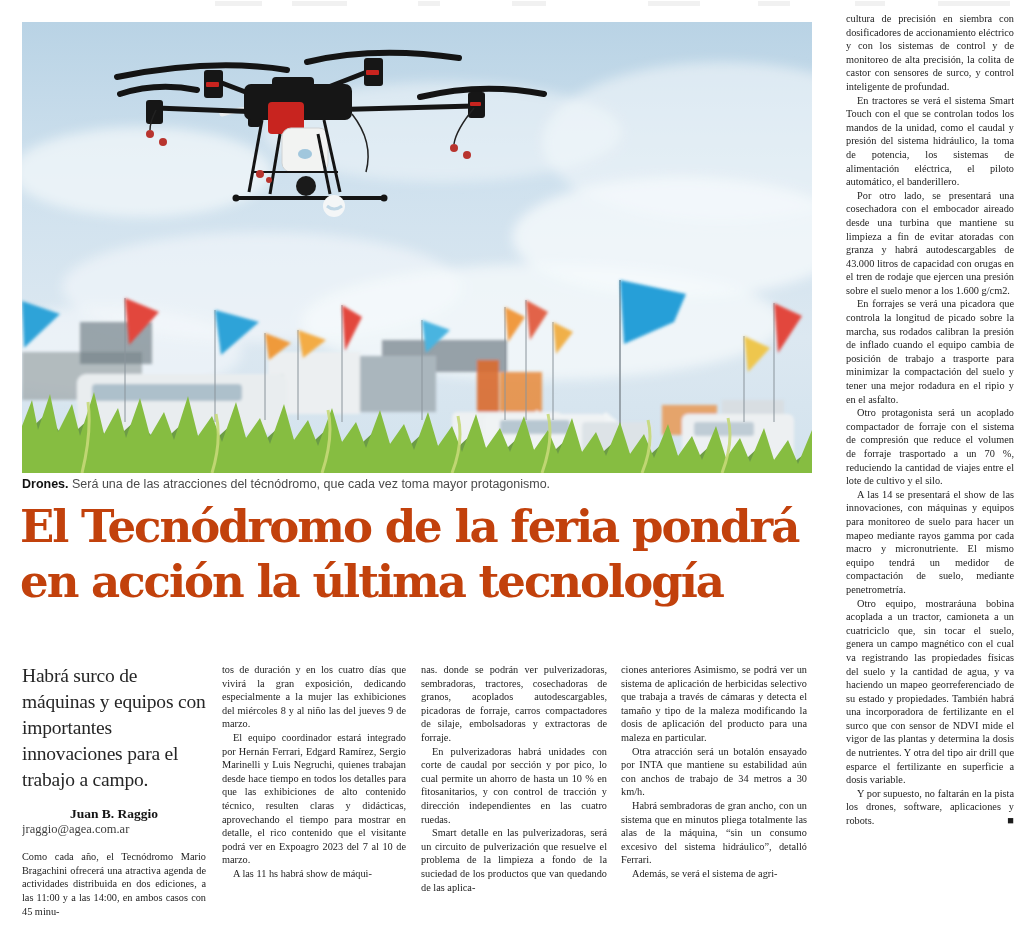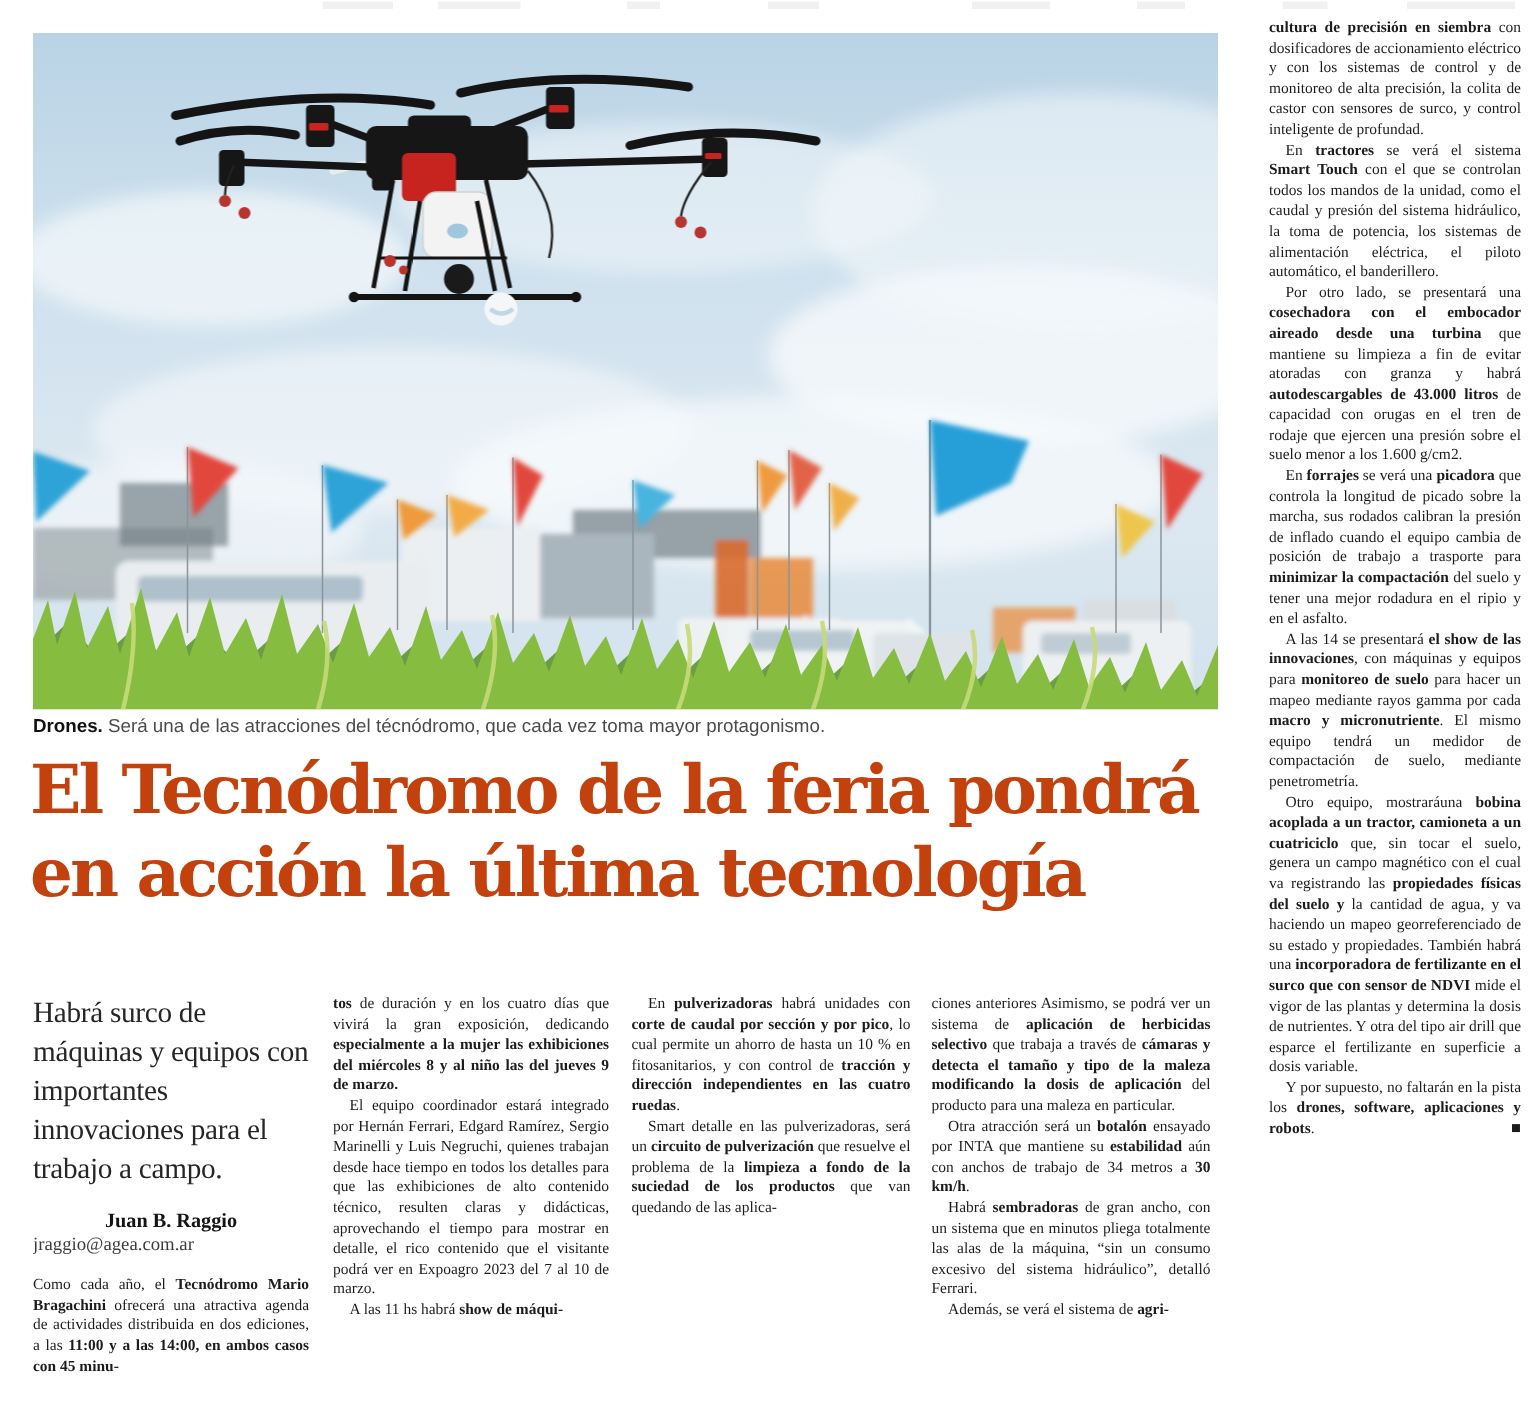--- a/index.html
+++ b/index.html
@@ -26,21 +26,21 @@
        font-size:10.3px;line-height:13.6px;text-align:justify;}
   .col1{left:22px;width:184px;}
   .col2{left:222px;width:184px;}
   .col3{left:421px;width:186px;}
   .col4{left:621px;width:186px;}
   .rail{position:absolute;left:846px;top:12px;width:168px;height:921px;overflow:hidden;
         font-size:10.3px;line-height:13.6px;text-align:justify;}
 
   .para{margin:0;}
   .para.indent{text-indent:11px;}
-  .b{font-weight:bold;}
+  .b{font-weight:normal;}
   .end-mark{float:right;font-size:11px;line-height:13px;}
 
   
   .deck{margin:0 0 12px 0;font-size:19.5px;line-height:26px;letter-spacing:-0.2px;
         color:#262626;text-align:left;}
   .author{margin:14px 0 0 0;font-size:13.5px;font-weight:bold;color:#141414;text-align:center;}
   .email{margin:2px 0 0 0;font-size:12.5px;color:#3c3c3c;text-align:left;}
   .col1 .rich{display:block;margin-top:14px;}
 </style>
 </head>
@@ -245,33 +245,35 @@
         <p class="para"><span>Como cada año, el </span><span class="b">Tecnódromo Mario Bragachini</span><span> ofrecerá una atractiva agenda de actividades distribuida en dos ediciones, a las </span><span class="b">11:00 y a las 14:00, en ambos casos con 45 minu-</span></p>
       </div>
   </div>
 
   <div class="col col2">
       <p class="para"><span class="b">tos</span><span> de duración y en los cuatro días que vivirá la gran exposición, dedicando </span><span class="b">especialmente a la mujer las exhibiciones del miércoles 8 y al niño las del jueves 9 de marzo.</span></p>
       <p class="para indent"><span>El equipo coordinador estará integrado por Hernán Ferrari, Edgard Ramírez, Sergio Marinelli y Luis Negruchi, quienes trabajan desde hace tiempo en todos los detalles para que las exhibiciones de alto contenido técnico, resulten claras y didácticas, aprovechando el tiempo para mostrar en detalle, el rico contenido que el visitante podrá ver en Expoagro 2023 del 7 al 10 de marzo.</span></p>
       <p class="para indent"><span>A las 11 hs habrá </span><span class="b">show de máqui-</span></p>
     </div>
   <div class="col col3">
+      <p class="para"><span class="b">nas.</span><span> donde se podrán ver </span><span class="b">pulverizadoras, sembradoras, tractores, cosechadoras de granos, acoplados autodescargables, picadoras de forraje, carros compactadores de silaje, embolsadoras y extractoras de forraje.</span></p>
       <p class="para indent"><span>En </span><span class="b">pulverizadoras</span><span> habrá unidades con </span><span class="b">corte de caudal por sección y por pico</span><span>, lo cual permite un ahorro de hasta un 10 % en fitosanitarios, y con control de </span><span class="b">tracción y dirección independientes en las cuatro ruedas</span><span>.</span></p>
       <p class="para indent"><span>Smart detalle en las pulverizadoras, será un </span><span class="b">circuito de pulverización</span><span> que resuelve el problema de la </span><span class="b">limpieza a fondo de la suciedad de los productos</span><span> que van quedando de las aplica-</span></p>
     </div>
   <div class="col col4">
       <p class="para"><span>ciones anteriores  Asimismo, se podrá ver un sistema de </span><span class="b">aplicación de herbicidas selectivo</span><span> que trabaja a través de </span><span class="b">cámaras y detecta el tamaño y tipo de la maleza modificando la dosis de aplicación</span><span> del producto para una maleza en particular.</span></p>
       <p class="para indent"><span>Otra atracción será un </span><span class="b">botalón</span><span> ensayado por INTA que mantiene su </span><span class="b">estabilidad</span><span> aún con anchos de trabajo de 34 metros a </span><span class="b">30 km/h</span><span>.</span></p>
       <p class="para indent"><span>Habrá </span><span class="b">sembradoras</span><span> de gran ancho, con un sistema que en minutos pliega totalmente las alas de la máquina, “sin un consumo excesivo del sistema hidráulico”, detalló Ferrari.</span></p>
       <p class="para indent"><span>Además, se verá el sistema de </span><span class="b">agri-</span></p>
     </div>
 
   <div class="rail">
       <p class="para"><span class="b">cultura de precisión en siembra</span><span> con dosificadores de accionamiento eléctrico y con los sistemas de control y de monitoreo de alta precisión, la colita de castor con sensores de surco, y control inteligente de profundad.</span></p>
       <p class="para indent"><span>En </span><span class="b">tractores</span><span> se verá el sistema </span><span class="b">Smart Touch</span><span> con el que se controlan todos los mandos de la unidad, como el caudal y presión del sistema hidráulico, la toma de potencia, los sistemas de alimentación eléctrica, el piloto automático, el banderillero.</span></p>
       <p class="para indent"><span>Por otro lado, se presentará una </span><span class="b">cosechadora con el embocador aireado desde una turbina</span><span> que mantiene su limpieza a fin de evitar atoradas con granza y habrá </span><span class="b">autodescargables de 43.000 litros</span><span> de capacidad con orugas en el tren de rodaje que ejercen una presión sobre el suelo menor a los 1.600 g/cm2.</span></p>
       <p class="para indent"><span>En </span><span class="b">forrajes</span><span> se verá una </span><span class="b">picadora</span><span> que controla la longitud de picado sobre la marcha, sus rodados calibran la presión de inflado cuando el equipo cambia de posición de trabajo a trasporte para </span><span class="b">minimizar la compactación</span><span> del suelo y tener una mejor rodadura en el ripio y en el asfalto.</span></p>
+      <p class="para indent"><span>Otro protagonista será un </span><span class="b">acoplado compactador de forraje con el sistema de compresión</span><span> que reduce el volumen de forraje trasportado a un 70 %, reduciendo la cantidad de viajes entre el lote de cultivo y el silo.</span></p>
       <p class="para indent"><span>A las 14 se presentará </span><span class="b">el show de las innovaciones</span><span>, con máquinas y equipos para </span><span class="b">monitoreo de suelo</span><span> para hacer un mapeo mediante rayos gamma por cada </span><span class="b">macro y micronutriente</span><span>. El mismo equipo tendrá un medidor de compactación de suelo, mediante penetrometría.</span></p>
       <p class="para indent"><span>Otro equipo, mostraráuna </span><span class="b">bobina acoplada a un tractor, camioneta a un cuatriciclo</span><span> que, sin tocar el suelo, genera un campo magnético con el cual va registrando las </span><span class="b">propiedades físicas del suelo y</span><span> la cantidad de agua, y va haciendo un mapeo georreferenciado de su estado y propiedades. También habrá una </span><span class="b">incorporadora de fertilizante en el surco que con sensor de NDVI</span><span> mide el vigor de las plantas y determina la dosis de nutrientes. Y otra del tipo air drill que esparce el fertilizante en superficie a dosis variable.</span></p>
       <p class="para indent"><span>Y por supuesto, no faltarán en la pista los </span><span class="b">drones, software, aplicaciones y robots</span><span>.</span><span class="end-mark">■</span></p>
     </div>
 
 </div>
 
 </body></html>

